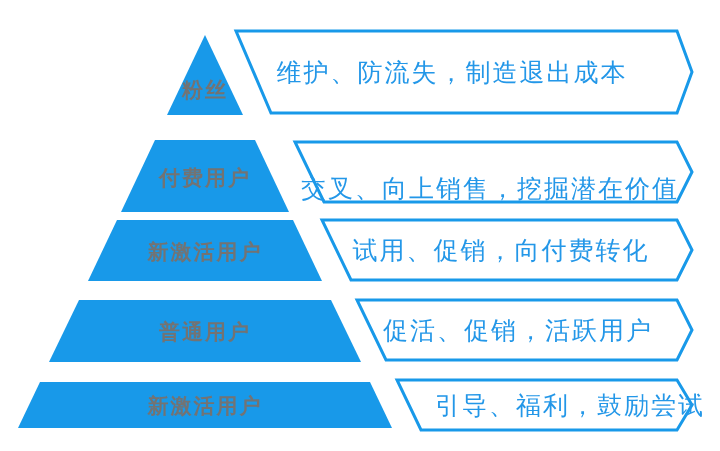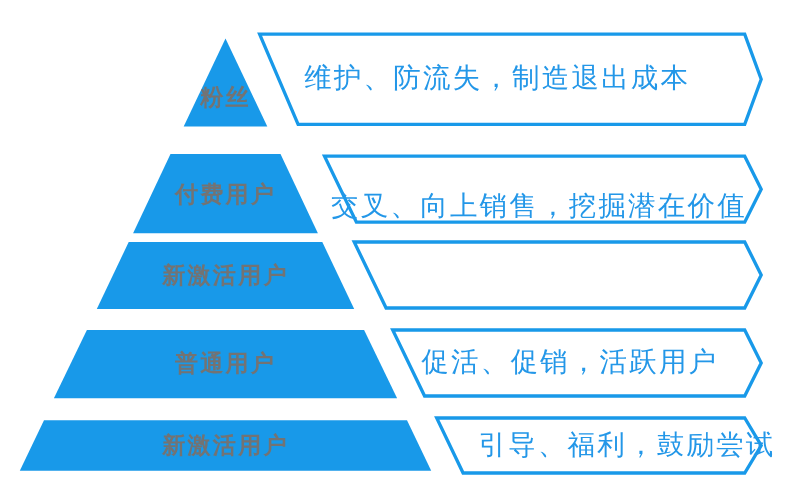--- a/index.html
+++ b/index.html
@@ -74,16 +74,17 @@
   </svg>
 
   <div class="seg-label" style="left:205px; top:89px;">粉丝</div>
   <div class="seg-label" style="left:205px; top:177px;text-align:right;">付费用户</div>
   <div class="seg-label" style="left:205px; top:251px;">新激活用户</div>
   <div class="seg-label" style="left:205px; top:331px;">普通用户</div>
   <div class="seg-label" style="left:205px; top:405px;">新激活用户</div>
 
   <div class="banner-text" style="left:452px; top:72px;">维护、防流失，制造退出成本</div>
   <div class="banner-text" style="left:490px; top:188px;">交叉、向上销售，挖掘潜在价值</div>
+  <div class="banner-text" style="left:501px; top:250px;">试用、促销，向付费转化</div>
   <div class="banner-text" style="left:518px; top:330px;">促活、促销，活跃用户</div>
   <div class="banner-text" style="left:538px; top:405px;margin-left:32px;">引导、福利，鼓励尝试</div>
 
 </div>
 
 </body></html>

